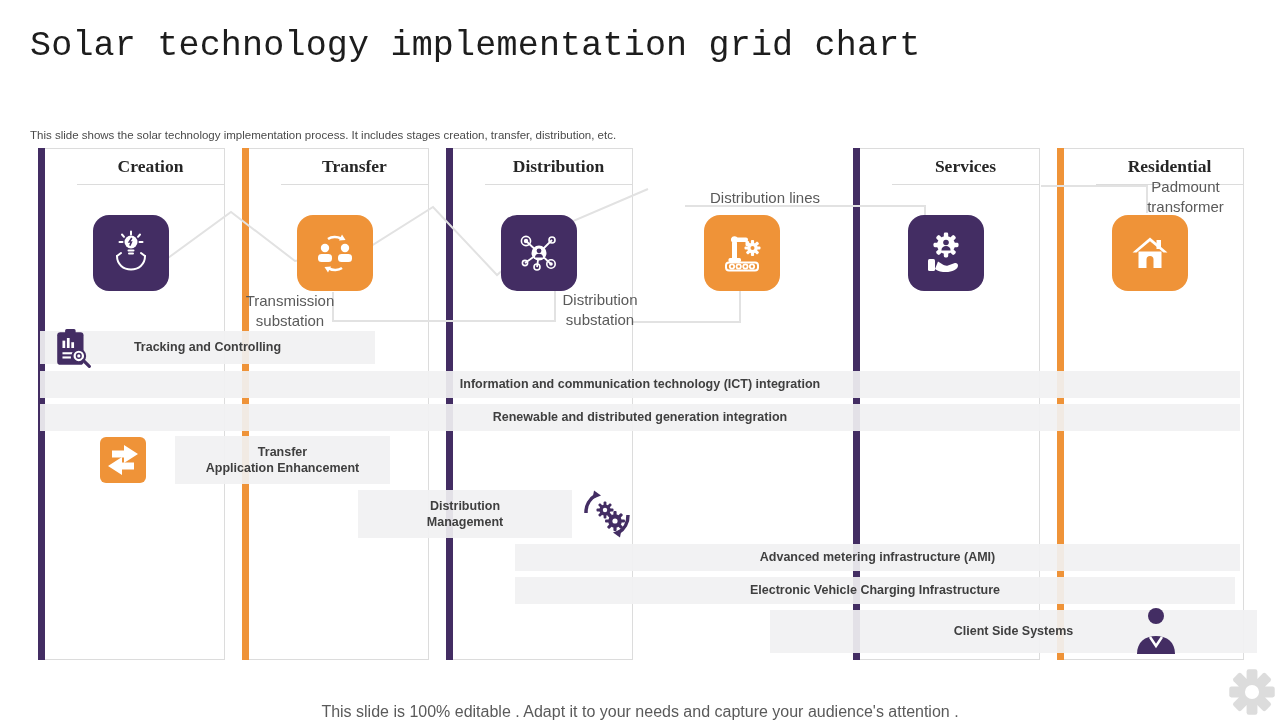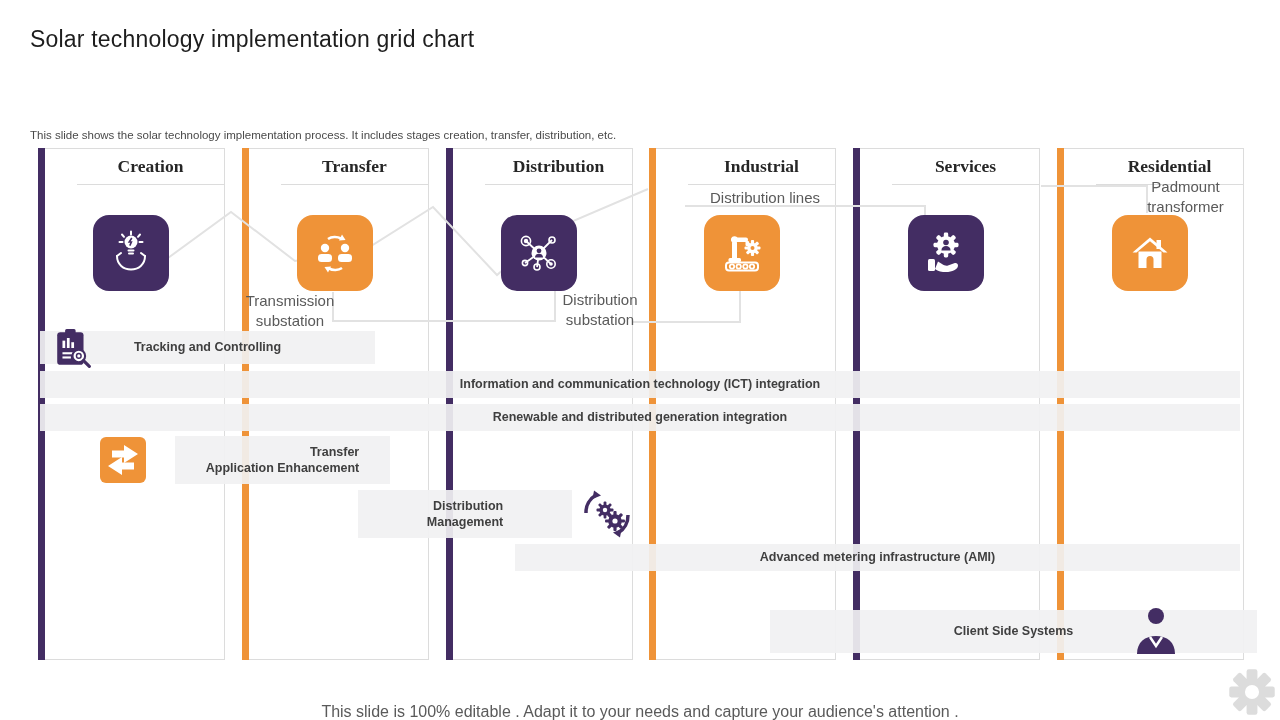--- a/index.html
+++ b/index.html
@@ -1,35 +1,35 @@
 <!DOCTYPE html>
 <html><head>
 <meta charset="utf-8">
 <style>
   html,body{margin:0;padding:0;background:#fff;}
   #slide{position:relative;width:1280px;height:720px;background:#fff;overflow:hidden;
          font-family:"Liberation Sans",sans-serif;}
-  .title{position:absolute;left:30px;top:26px;font-family:Liberation Sans, sans-serif;
-         font-size:23px;font-weight:500;color:#1d1d1d;letter-spacing:.2px;}
+  .title{position:absolute;left:30px;top:26px;font-family:Liberation Mono, monospace;
+         font-size:35px;font-weight:500;color:#1d1d1d;letter-spacing:.2px;}
   .subtitle{position:absolute;left:30px;top:85px;font-size:11.5px;color:#4a4a4a;margin-top:44px;}
   .footer{position:absolute;left:0;top:703px;width:1280px;text-align:center;
           font-size:16px;color:#5a5a5a;}
   .col{position:absolute;top:148px;width:187px;height:512px;background:#fff;
        border:1px solid #dcdcdc;box-sizing:border-box;z-index:1;padding-left:32px;}
   .accent{position:absolute;left:-1px;top:-1px;bottom:-1px;width:7px;}
   .purple-bg{background:#432d63;}
   .orange-bg{background:#ef9338;}
   .col-header{height:35px;line-height:35px;margin-left:6px;text-align:center;
        font-family:"Liberation Serif",serif;font-size:17.5px;font-weight:600;
        color:#262626;border-bottom:1px solid #dcdcdc;}
   .icon-sq{position:absolute;width:76px;height:76px;border-radius:16px;z-index:3;
        display:flex;align-items:center;justify-content:center;}
   .connectors{position:absolute;left:0;top:0;z-index:2;}
   .bar{position:absolute;background:rgba(241,241,242,.92);z-index:4;
-       display:flex;align-items:center;justify-content:center;text-align:right;
+       display:flex;align-items:center;justify-content:center;text-align:center;
        font-weight:bold;font-size:12.5px;color:#3f3f3f;line-height:1.3;white-space:pre-line;}
   .ann{position:absolute;z-index:3;font-size:15px;color:#5a5a5a;text-align:center;
        line-height:1.3;white-space:pre-line;}
   .float-icon{position:absolute;z-index:5;}
   .watermark{position:absolute;left:1226px;top:666px;z-index:6;}
 </style>
 </head>
 <body>
 
 <div id="slide">
@@ -41,24 +41,20 @@
     <span class="accent purple-bg"></span>
     <div class="col-header">Creation</div>
   </div>
   <div class="col" style="left:242px">
     <span class="accent orange-bg"></span>
     <div class="col-header">Transfer</div>
   </div>
   <div class="col" style="left:446px">
     <span class="accent purple-bg"></span>
     <div class="col-header">Distribution</div>
-  </div>
-  <div class="col" style="left:649px">
-    <span class="accent orange-bg"></span>
-    <div class="col-header">Industrial</div>
   </div>
   <div class="col" style="left:853px">
     <span class="accent purple-bg"></span>
     <div class="col-header">Services</div>
   </div>
   <div class="col" style="left:1057px">
     <span class="accent orange-bg"></span>
     <div class="col-header">Residential</div>
   </div>
 
@@ -172,20 +168,21 @@
 transformer</div>
 
   <div class="bar" style="left:40px;top:331px;width:335px;height:33px">Tracking and Controlling</div>
   <div class="bar" style="left:40px;top:404px;width:1200px;height:27px">Renewable and distributed generation integration</div>
   <div class="bar" style="left:40px;top:371px;width:1200px;height:27px">Information and communication technology (ICT) integration</div>
   <div class="bar" style="left:175px;top:436px;width:215px;height:48px">Transfer
 Application Enhancement</div>
   <div class="bar" style="left:358px;top:490px;width:214px;height:48px">Distribution
 Management</div>
   <div class="bar" style="left:515px;top:544px;width:725px;height:27px">Advanced metering infrastructure  (AMI)</div>
+  <div class="bar" style="left:515px;top:577px;width:720px;height:27px">Electronic Vehicle Charging Infrastructure</div>
   <div class="bar" style="left:770px;top:610px;width:487px;height:43px">Client Side Systems</div>
 
   <div class="float-icon" style="left:55px;top:328px">
     <svg width="36" height="40" viewBox="0 0 34 38">
       <rect x="2" y="4" width="25" height="31" rx="3" fill="#432d63"></rect>
       <rect x="9.5" y="1" width="10" height="6.5" rx="1.5" fill="#432d63"></rect>
       <g fill="#fff">
         <rect x="7" y="12" width="2.6" height="7"></rect>
           <rect x="11.2" y="9.5" width="2.6" height="9.5"></rect>
         <rect x="15.4" y="13.5" width="2.6" height="5.5"></rect>

